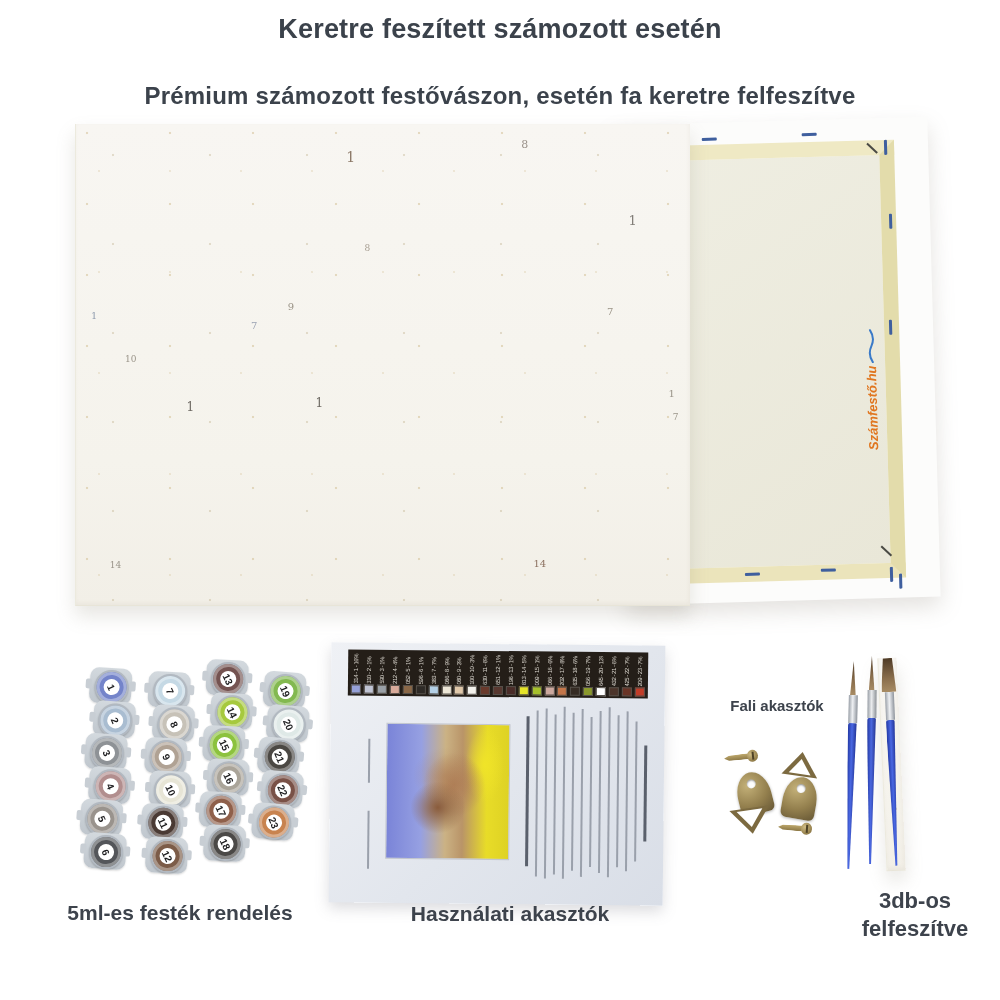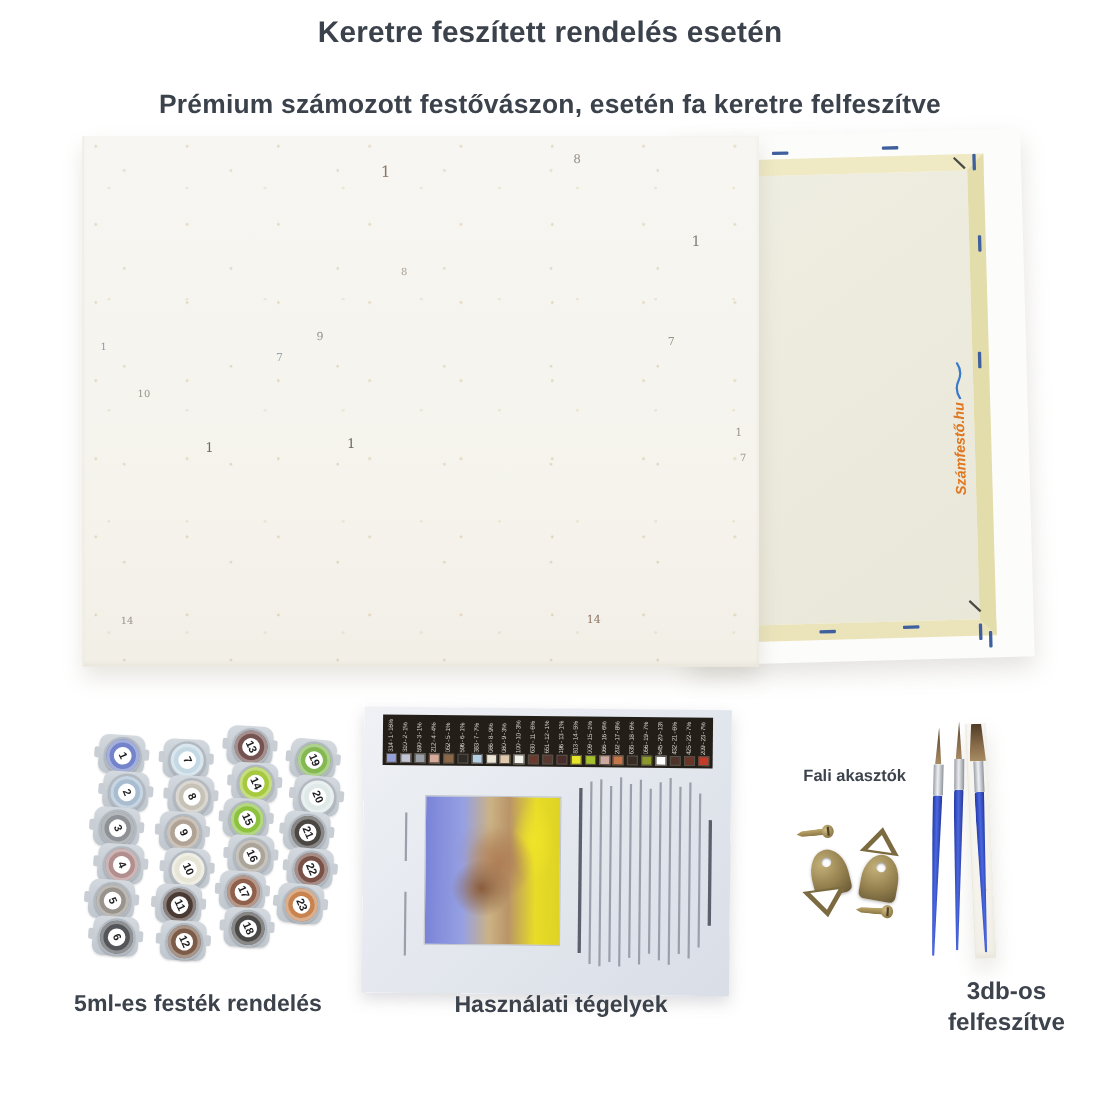--- a/index.html
+++ b/index.html
@@ -117,21 +117,21 @@
        clip-path:polygon(20% 0,80% 0,100% 100%,0 100%);}
   .ferrule{margin:0 auto;width:9px;height:28px;
        background:linear-gradient(90deg,#9aa0a8,#eef0f3 45%,#8e949c);}
   .handle{margin:0 auto;width:9px;height:146px;
        background:linear-gradient(90deg,#2238a4,#4a68e2 45%,#1e2e8e);
        clip-path:polygon(0 0,100% 0,60% 100%,40% 100%);border-radius:2px;}
 </style>
 </head>
 <body>
 
-<div class="heading title">Keretre feszített rendelés esetén</div>
+<div class="heading title">Keretre feszített számozott esetén</div>
 <div class="heading subtitle">Prémium számozott festővászon, esetén fa keretre felfeszítve</div>
 
 <div class="stretched">
   <div class="frame"></div>
   <div class="logo-wrap">
     <span class="logo-text">Számfestő.hu</span>
     <svg class="logo-wave" width="34" height="8" viewBox="0 0 34 8">
       <path d="M1 5 Q 9 0 17 4 T 33 3" fill="none" stroke="#3a7ac8" stroke-width="2" stroke-linecap="round"></path>
     </svg>
   </div>
@@ -399,21 +399,21 @@
     <div class="tline" style="left: 242px; top: 68px; height: 158px;"></div>
     <div class="tline" style="left: 251px; top: 64px; height: 168px;"></div>
     <div class="tline" style="left: 260px; top: 72px; height: 150px;"></div>
     <div class="tline" style="left: 269px; top: 66px; height: 162px;"></div>
     <div class="tline" style="left: 278px; top: 62px; height: 170px;"></div>
     <div class="tline" style="left: 287px; top: 70px; height: 152px;"></div>
     <div class="tline" style="left: 296px; top: 66px; height: 160px;"></div>
     <div class="tline" style="left: 305px; top: 76px; height: 140px;"></div>
     <div class="tline bold" style="left: 314px; top: 100px; height: 96px;"></div>
   </div>
-<div class="caption cap-manual">Használati tégelyek</div>
+<div class="caption cap-manual">Használati akasztók</div>
 
 <div class="caption cap-hangers">Fali akasztók</div>
 <div class="screw" style="left:724px;top:751px;transform:rotate(-6deg);">
   <div class="shaft"></div>
   <div class="head"></div>
 </div>
 <div class="hanger-body" style="left:737px;top:772px;transform:rotate(-14deg);"></div>
 <div class="tri tri-down" style="left:731px;top:808px;transform:rotate(-8deg);"></div>
 <div class="tri tri-up" style="left:783px;top:752px;transform:rotate(8deg);"></div>
 <div class="hanger-body" style="left:783px;top:777px;transform:rotate(10deg);"></div>

